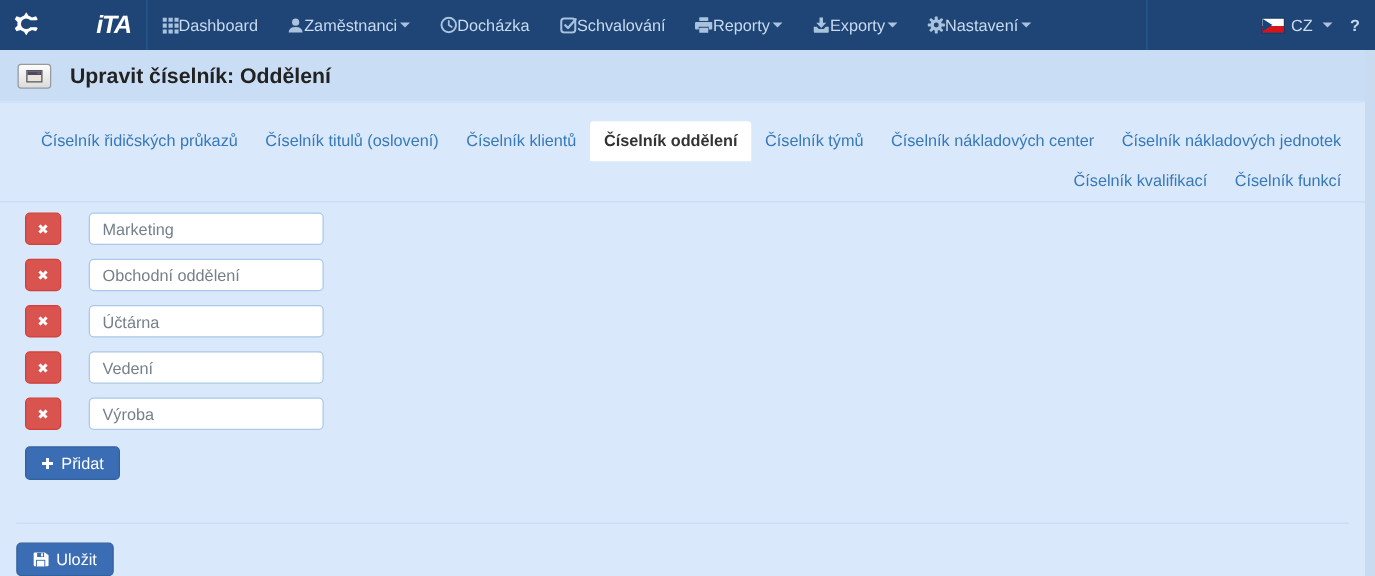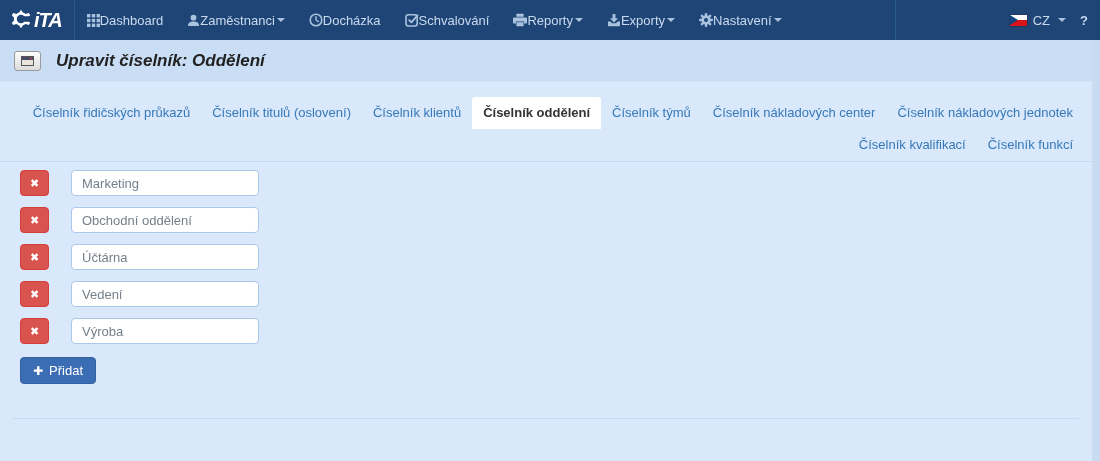--- a/index.html
+++ b/index.html
@@ -12,20 +12,21 @@
 
   
   .navbar {
     height:40px; background:#1f4577; display:flex; align-items:stretch;
     color:#c9daee; font-size:13px;
   }
   .brand {
     display:flex; align-items:center; padding:0 12px 0 10px;
     border-right:1px solid #2b5档;
     border-right:1px solid #2b5a8f;
+    gap:43px;
   }
   .brand-gear { margin-right:2px; }
   .brand-text {
     color:#fff; font-weight:bold; font-style:italic; font-size:20px;
     letter-spacing:-1px;
   }
   .nav-items { display:flex; align-items:stretch; }
   .nav-item {
     display:flex; align-items:center; gap:0; padding:0 12px; cursor:pointer;
     white-space:nowrap;
@@ -61,21 +62,21 @@
     padding:0 14px; border-bottom:1px solid #d4e4f7;
   }
   .hdr-icon-btn {
     width:27px; height:20px; background:linear-gradient(#fdfdfd,#dcdcdc);
     border:1px solid #9a9a9a; border-radius:3px;
     display:flex; align-items:center; justify-content:center;
   }
   .mini-window { width:13px; height:10px; border:1px solid #555; background:#e9e2dd; position:relative; }
   .mini-window::before { content:""; position:absolute; left:0; right:0; top:0; height:3px; background:#4a4a66; }
   .mini-window::after  { content:""; position:absolute; right:1px; top:1px; width:2px; height:1px; background:#cc4444; }
-  .page-title { font-size:17px; font-weight:bold; color:#222; margin-left:15px;font-style:italic; }
+  .page-title { font-size:17px; font-weight:bold; color:#222; margin-left:15px; }
 
   
   .tabs {
     display:flex; flex-wrap:wrap; align-items:flex-end;
     margin-top:15px; padding:0 8px; border-bottom:1px solid #c6dbf2;justify-content:flex-end;
   }
   .tab {
     color:#3779b8; padding:8px 11px 9px; cursor:pointer; white-space:nowrap;
     border-radius:3px 3px 0 0;
   }
@@ -282,14 +283,26 @@
     </div>
   </div>
 
   <button class="btn-primary btn-add">
     <span class="plus-glyph">✚</span>
     <span>Přidat</span>
   </button>
 
   <div class="footer-divider"></div>
 
+  <button class="btn-primary btn-save">
+    <span style="display:flex;">
+      <svg width="13" height="13" viewBox="0 0 14 14" fill="#fff">
+        <path d="M1 2 a1 1 0 0 1 1-1 h8.6 L14 3.4 V12 a1 1 0 0 1 -1 1 H2 a1 1 0 0 1 -1-1 Z"></path>
+        <rect x="4" y="1.4" width="6" height="3.6" fill="#3a6db4"></rect>
+        <rect x="7.4" y="1.8" width="1.6" height="2.6" fill="#fff"></rect>
+        <rect x="3" y="7.4" width="8" height="5.6" fill="#3a6db4"></rect>
+        <rect x="3.8" y="8.2" width="6.4" height="4.8" fill="#fff"></rect>
+      </svg>
+    </span>
+    <span>Uložit</span>
+  </button>
 
 </div>
 
 </body></html>

